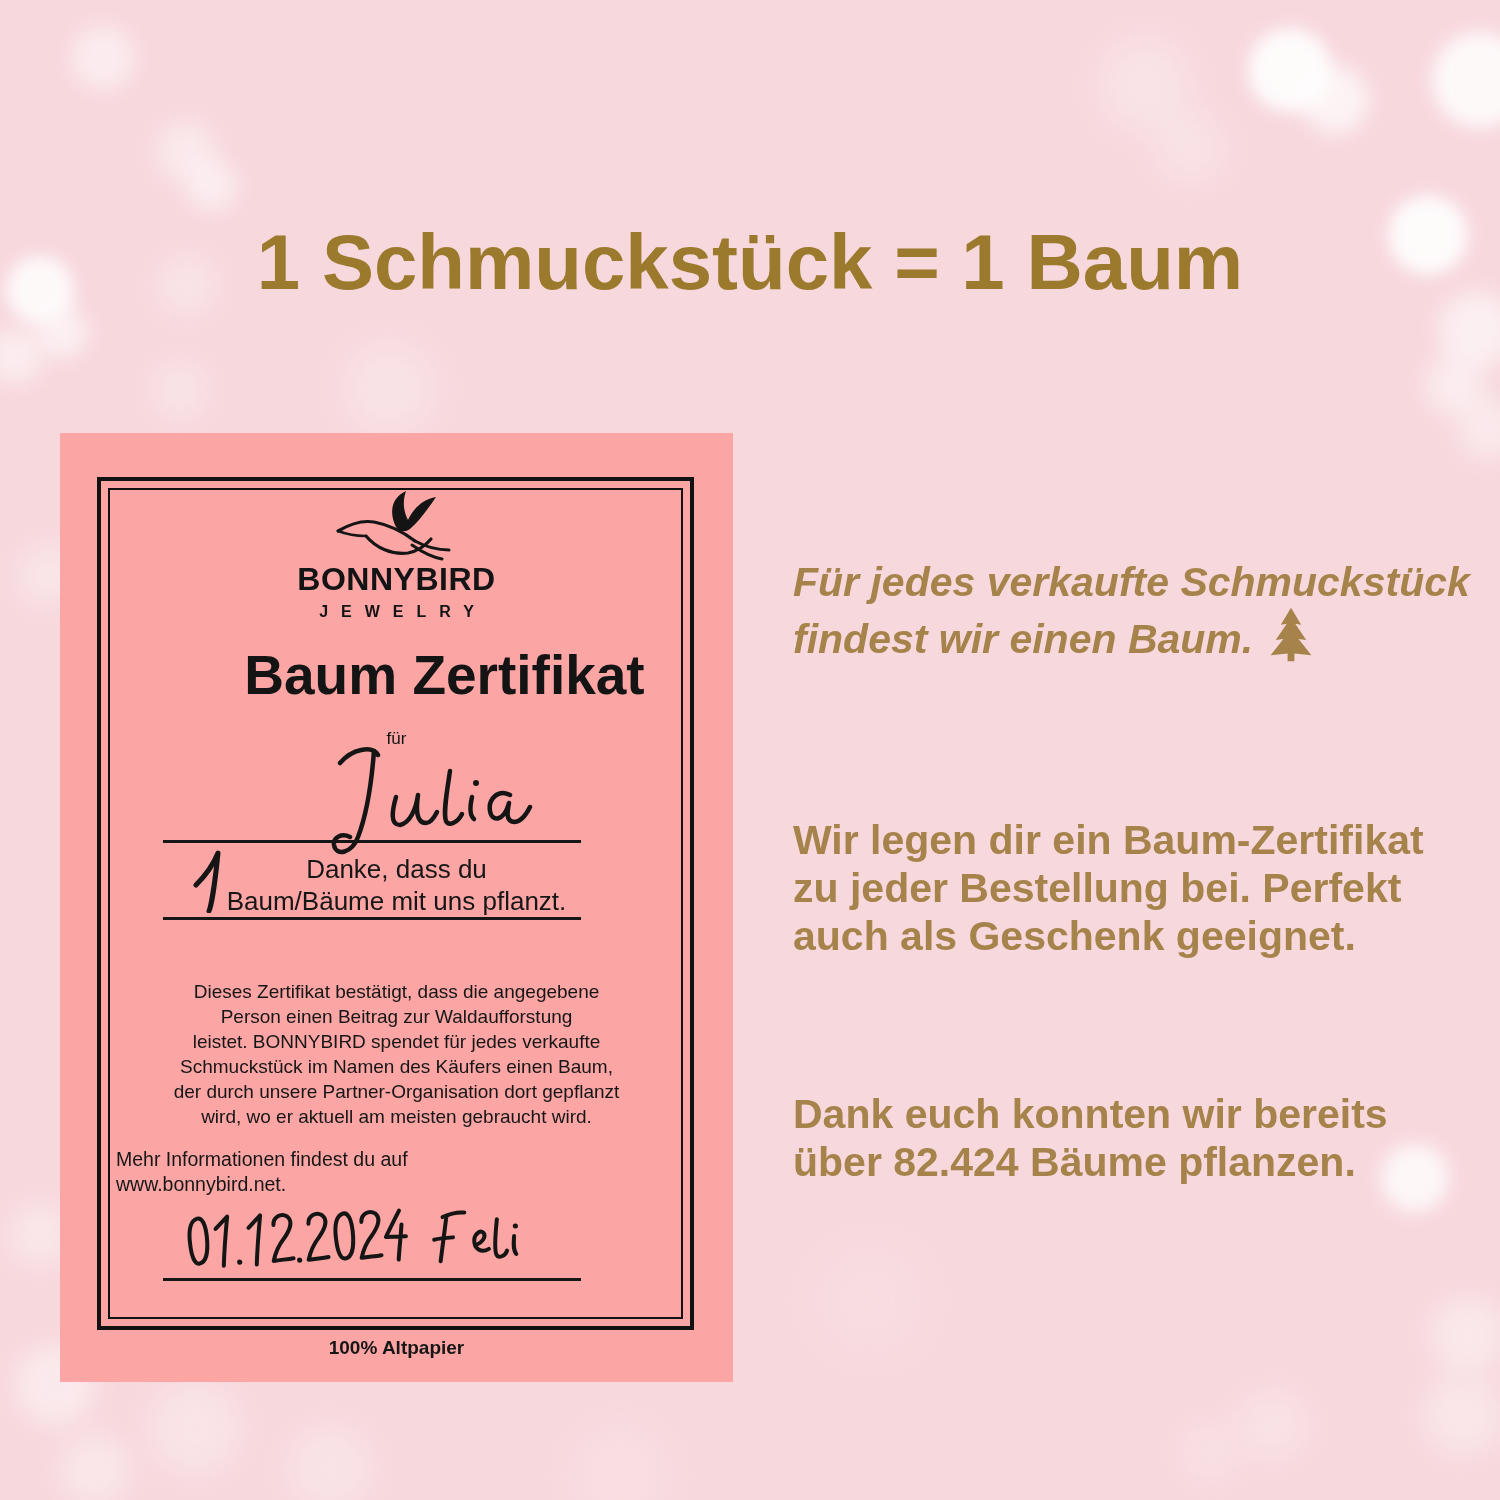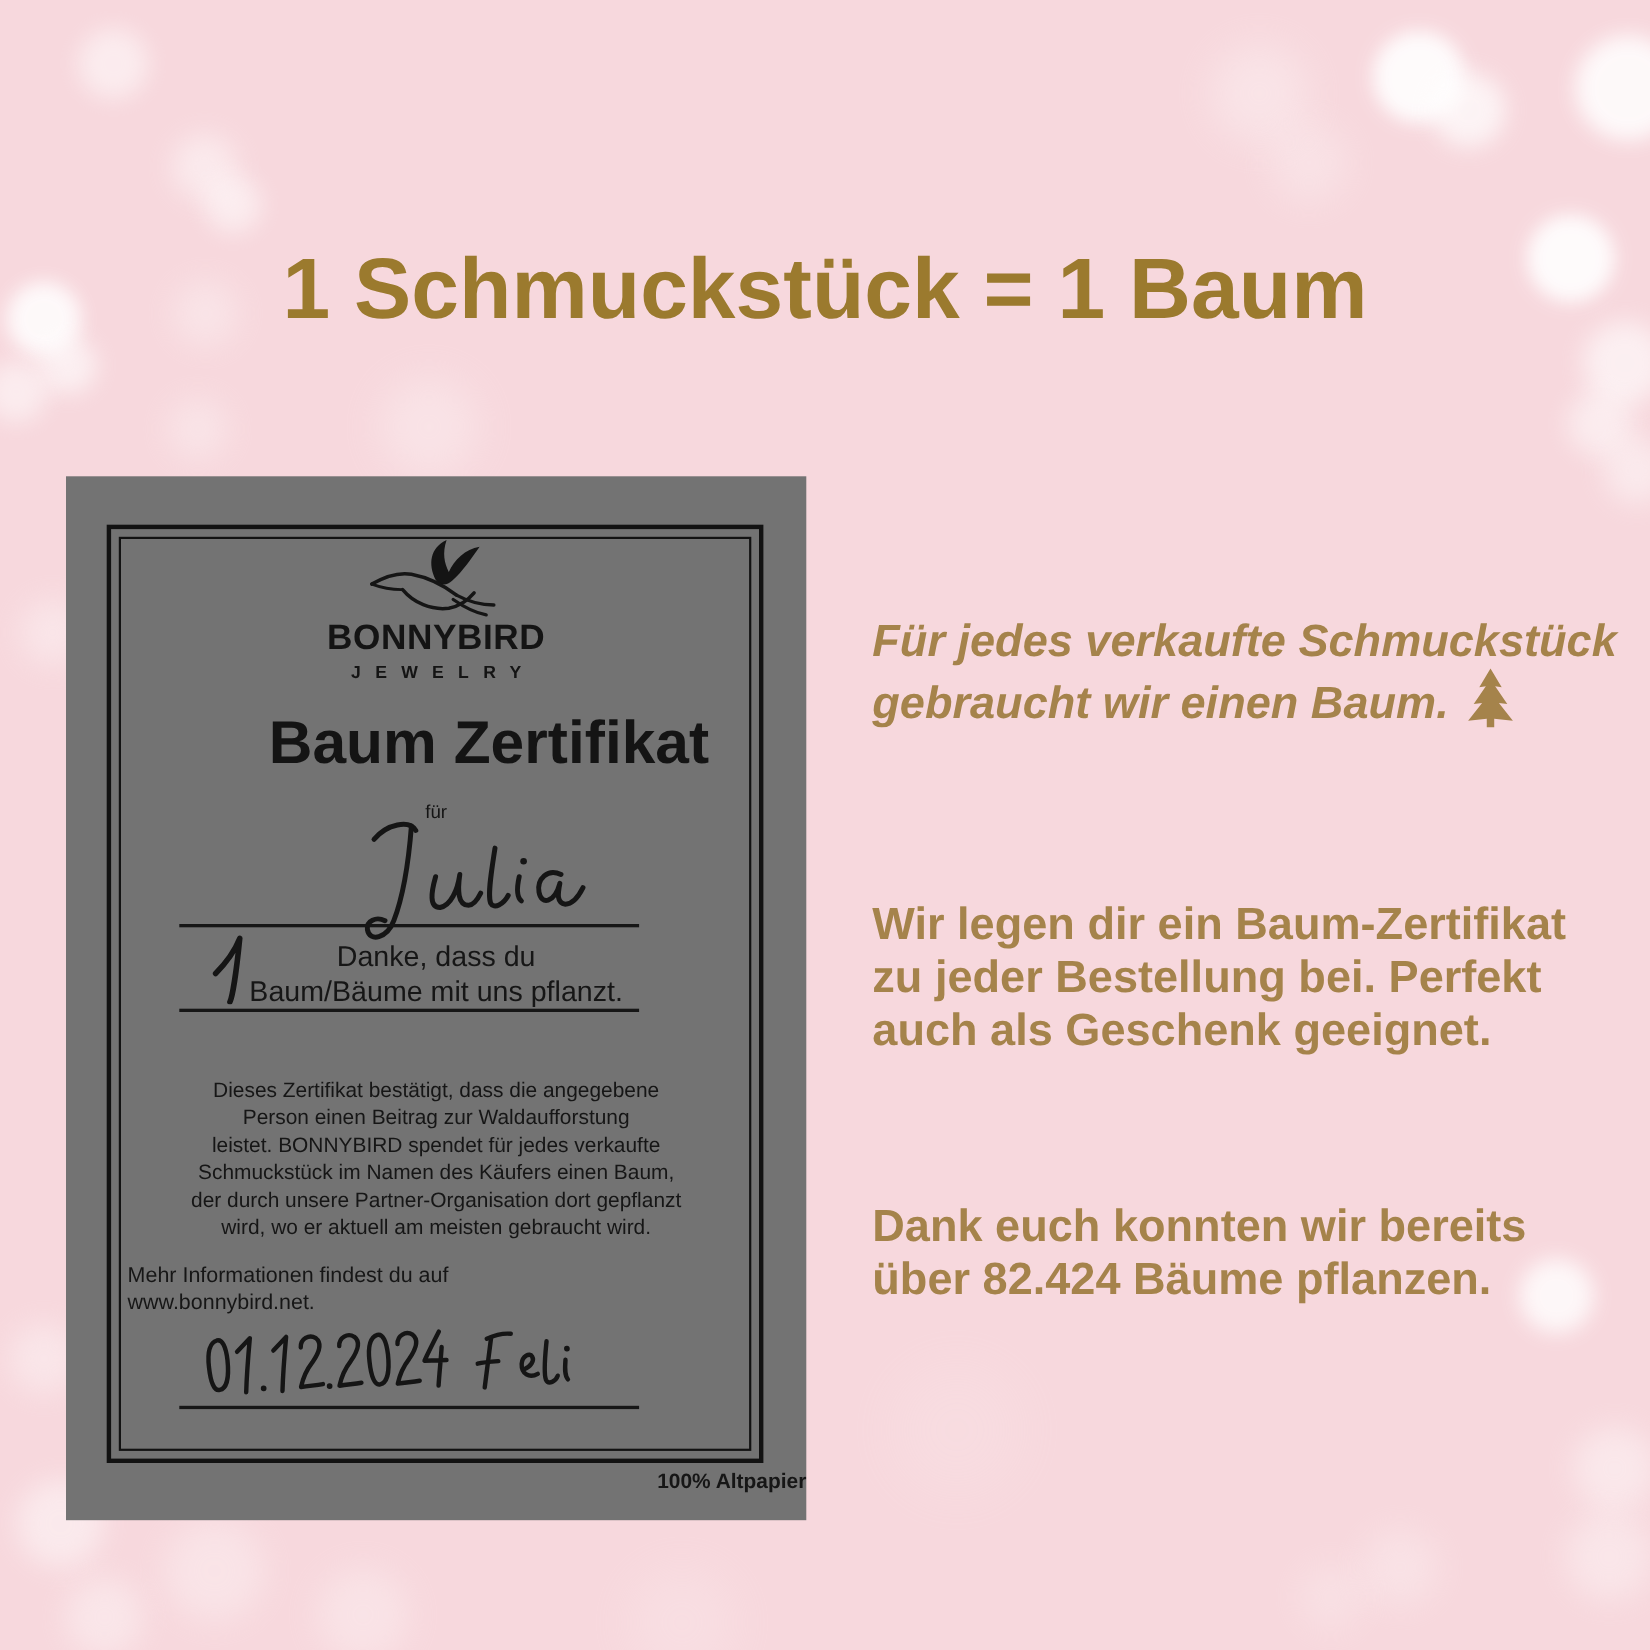--- a/index.html
+++ b/index.html
@@ -13,21 +13,21 @@
   
   .main-heading{
     position:absolute;top:168px;left:0;width:100%;
     text-align:center;font-size:78px;font-weight:bold;
     color:#9b7a2e;letter-spacing:0px;line-height:1.1;
   }
 
   
   .card{
     position:absolute;left:60px;top:433px;width:673px;height:949px;
-    background:#737373;color:#1a1a1a;
+    background:#fca5a5;color:#1a1a1a;
   }
   .frame-outer{
     position:absolute;left:37px;top:44px;right:39px;bottom:52px;
     border:4px solid #121212;
   }
   .frame-inner{
     position:absolute;left:7px;top:7px;right:7px;bottom:7px;
     border:2px solid #121212;
   }
   .bird-logo{position:absolute;left:270px;top:56px;}
@@ -61,21 +61,21 @@
     position:absolute;top:546px;left:56px;width:561px;text-align:center;
     font-size:19px;line-height:25px;color:#161616;
   }
   .cert-info{
     position:absolute;top:714px;left:56px;width:561px;
     font-size:19.5px;line-height:25px;color:#161616;
   }
   .date-hw{position:absolute;left:126px;top:778px;transform:rotate(-2deg);}
   .sig-hw{position:absolute;left:372px;top:773px;transform:rotate(-4deg);}
   .cert-footer{
-    position:absolute;top:904px;left:0;width:100%;text-align:right;
+    position:absolute;top:904px;left:0;width:100%;text-align:center;
     font-size:19px;font-weight:bold;color:#161616;
   }
 
   
   .benefit{
     position:absolute;left:793px;width:680px;
     font-size:41px;font-weight:bold;line-height:48px;color:#a5834b;
   }
   .benefit-1{top:558px;font-style:italic;}
   .benefit-2{top:788px;margin-top:28px;}
@@ -210,21 +210,21 @@
       <circle cx="84" cy="22" r="2.6" fill="#151515"></circle>
     </svg>
 
     <div class="rule rule-sig"></div>
 
     <div class="cert-footer">100% Altpapier</div>
   </div>
 
   <div class="benefit benefit-1">
     <div>Für jedes verkaufte Schmuckstück</div>
-    <div><span>gebraucht wir einen Baum.</span><svg class="tree-icon" width="48" height="56" viewBox="0 0 56 66" aria-hidden="true">
+    <div><span>findest wir einen Baum.</span><svg class="tree-icon" width="48" height="56" viewBox="0 0 56 66" aria-hidden="true">
           <path d="M28 2 L40 22 L33 21 L46 40 L37 39 L52 58 L32 56 L32 65 L24 65 L24 56 L4 58 L19 39 L10 40 L23 21 L16 22 Z" fill="currentColor"></path>
         </svg></div>
   </div>
 
   <div class="benefit benefit-2">
     <div>Wir legen dir ein Baum-Zertifikat</div>
     <div>zu jeder Bestellung bei. Perfekt</div>
     <div>auch als Geschenk geeignet.</div>
   </div>
 

